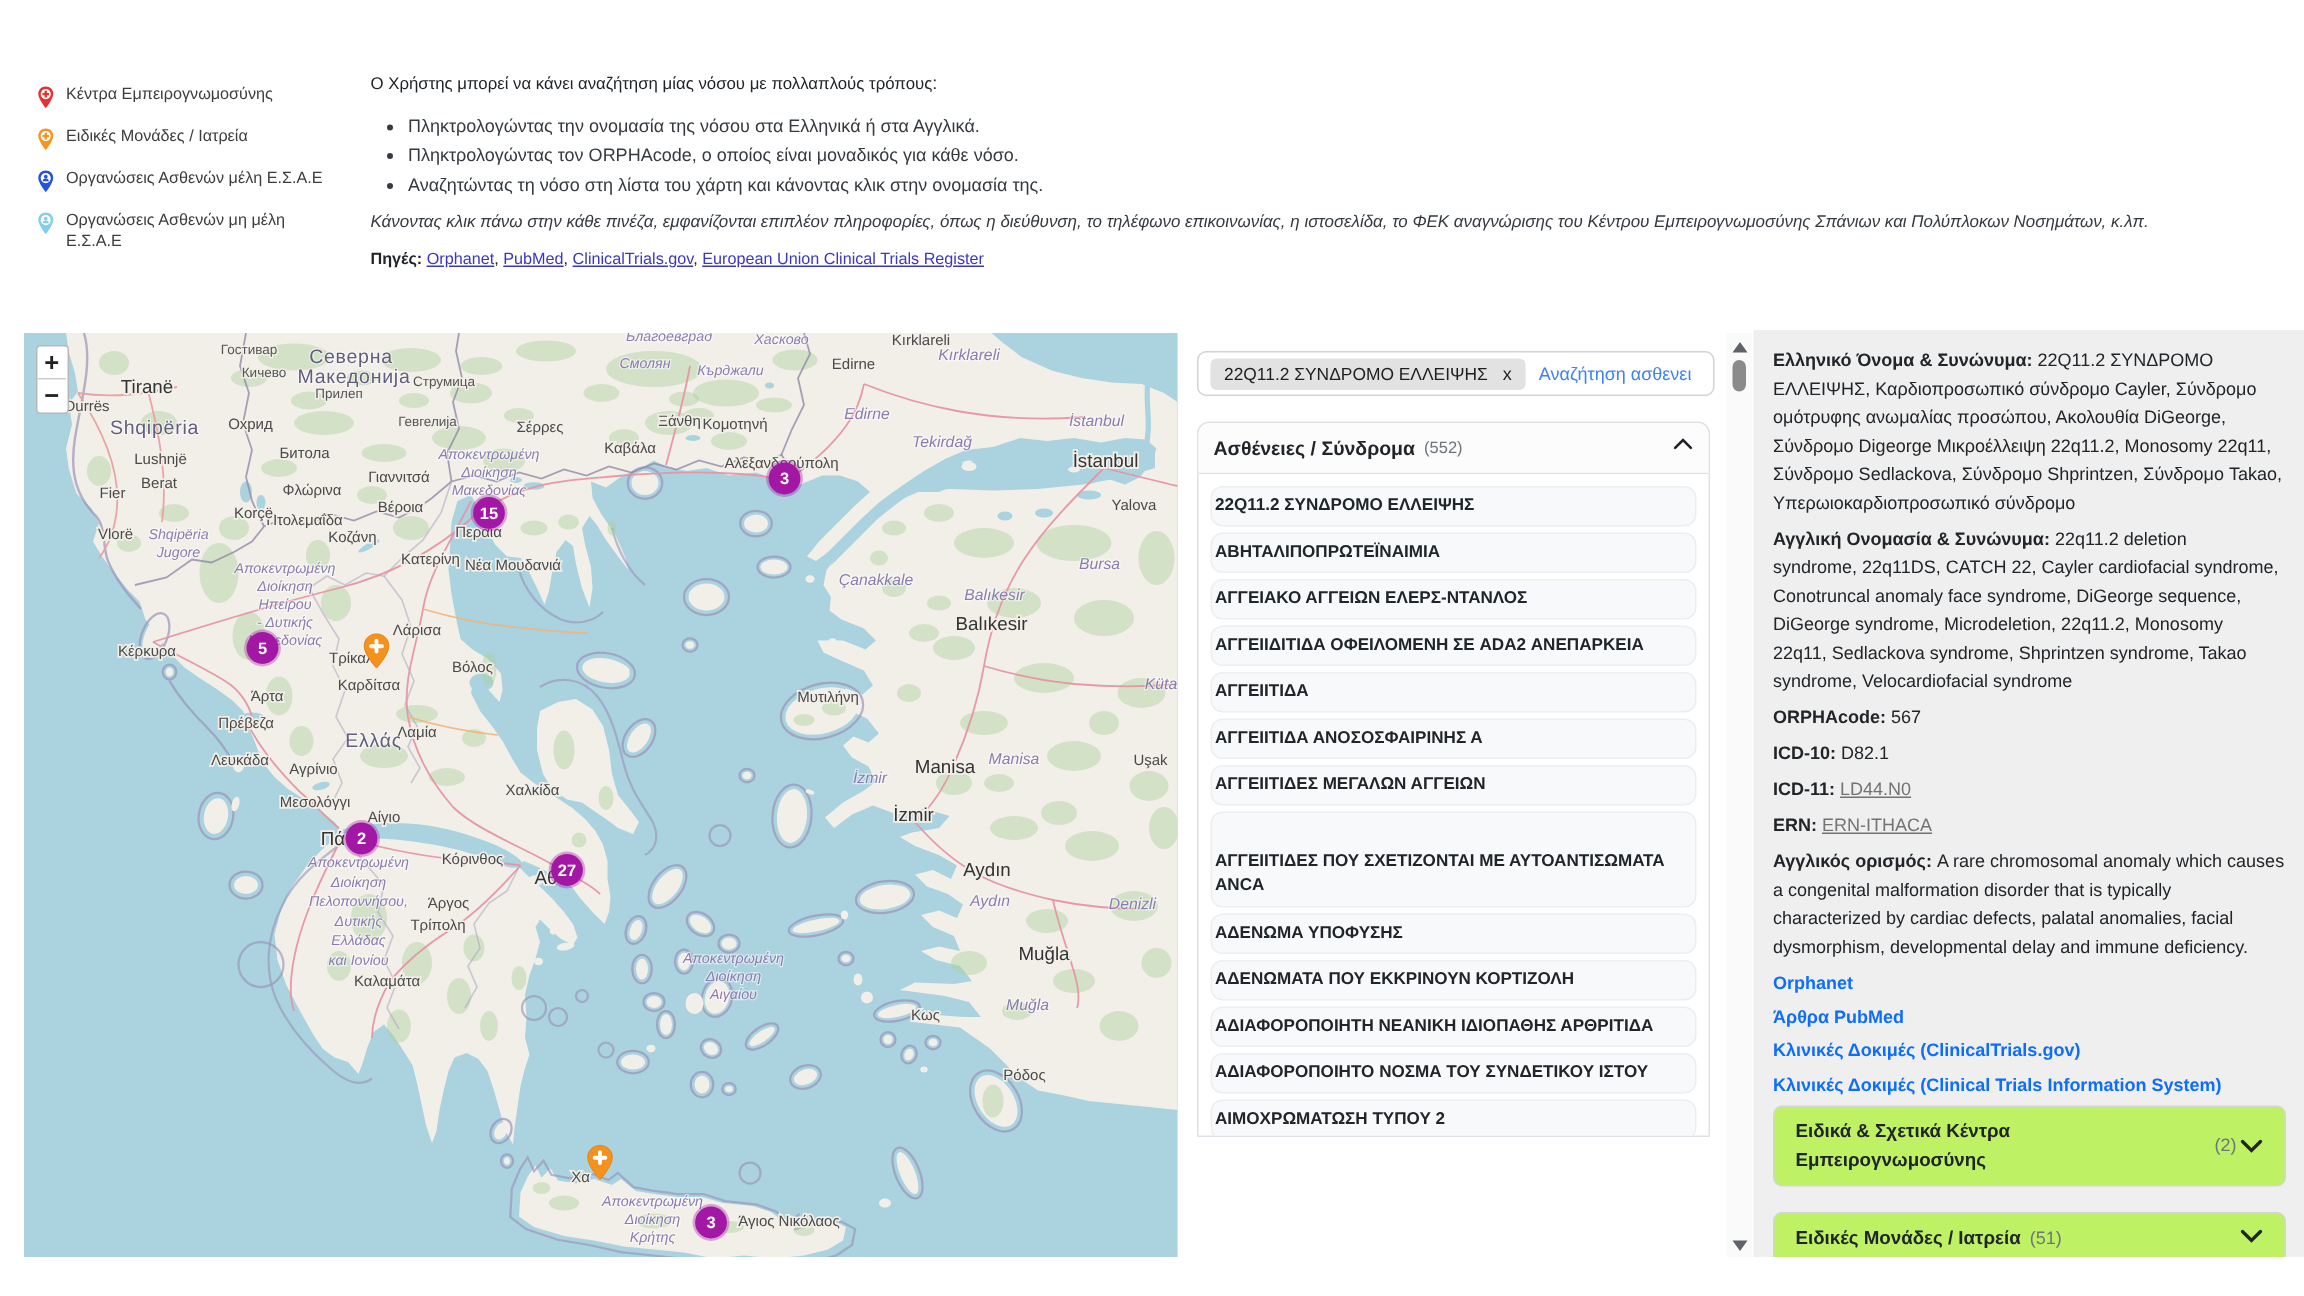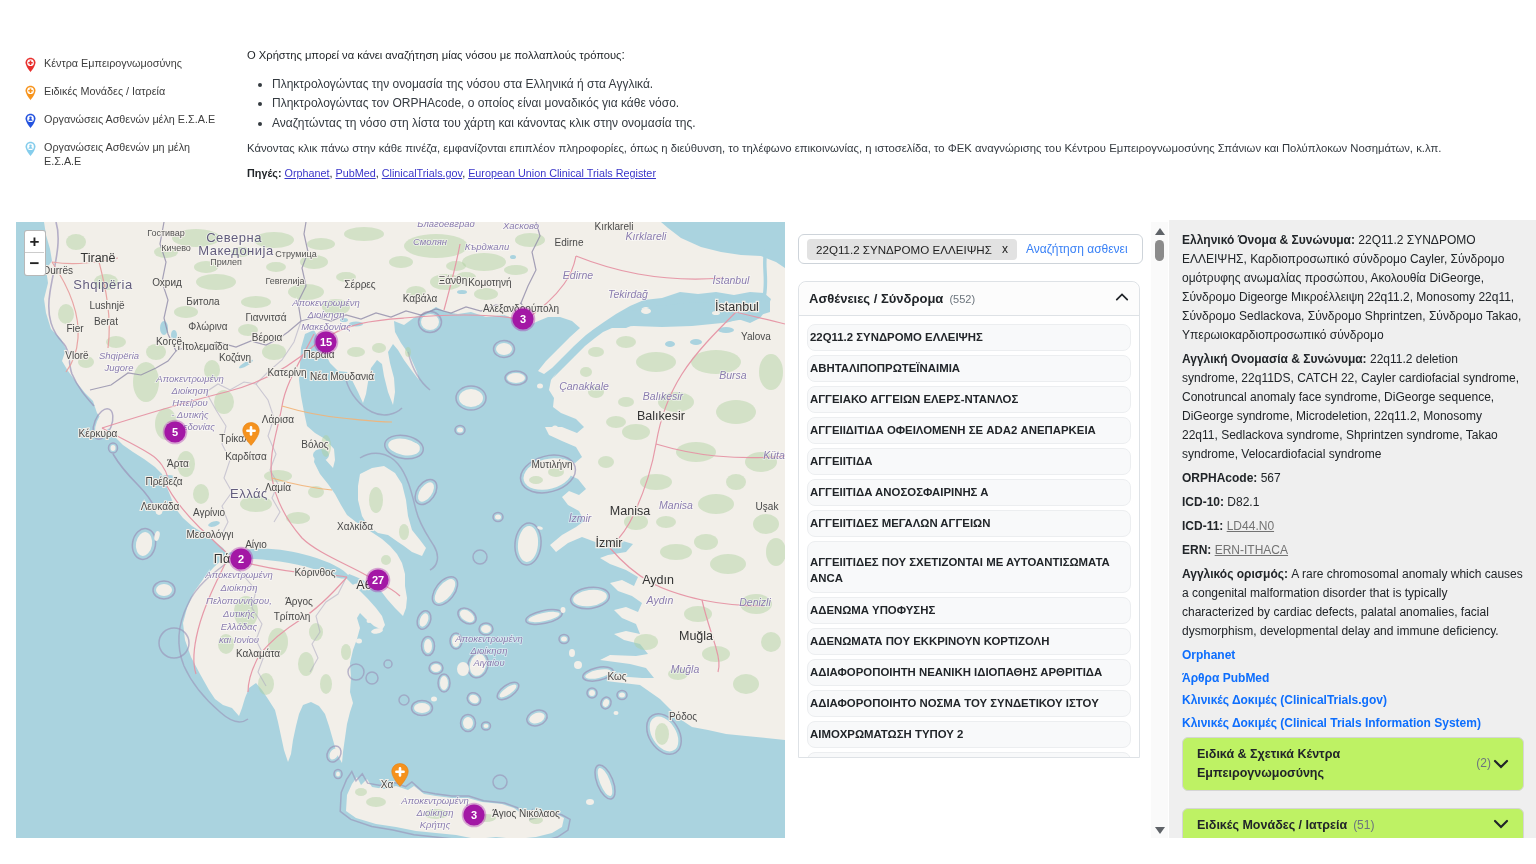--- a/index.html
+++ b/index.html
@@ -8,21 +8,21 @@
     font-family:"Liberation Sans", sans-serif; }
   
   .leg-item { position:absolute; left:25px; display:flex; gap:8px; align-items:flex-start;
     font-size:10.8px; color:#3d3d3d; line-height:14px; white-space:nowrap; }
   .leg-item svg { flex:0 0 auto; margin-top:1px; }
   
   #info { position:absolute; left:247px; top:48px; width:1290px; font-size:12px; color:#212529; }
   #info b.t { font-weight:normal; font-size:11.2px; }
   #info ul { margin:14.5px 0 0 25px; }
   #info li { margin-bottom:5.5px; color:#343a40; }
-  #info .para { margin-top:12.5px; color:#343a40; font-size:11.3px; white-space:nowrap; }
+  #info .para { margin-top:12.5px; color:#343a40; font-size:11.3px; white-space:nowrap;font-style:italic; }
   #info .src { margin-top:13px; font-size:10.8px; }
   #info a { color:#3a36c9; }
   
   #map { position:absolute; left:16px; top:222px; width:769px; height:616px; background:#aad3df; overflow:hidden; }
   #zoomctl { position:absolute; left:24px; top:230px; width:22px; border:1.5px solid rgba(0,0,0,.28);
     border-radius:3px; background:#fff; z-index:30; }
   #zoomctl div { width:19px; height:22px; line-height:21px; text-align:center; font-weight:bold;
     font-size:17px; color:#222; }
   #zoomctl div:first-child { border-bottom:1px solid #ccc; }
   
@@ -35,21 +35,21 @@
   #listwrap { position:absolute; left:798px; top:281px; width:342px; height:477px;
     border:1px solid #dee2e6; border-radius:8px 8px 0 0; background:#fff; overflow:hidden; }
   #listhead { height:34px; border-bottom:1px solid #dee2e6; background:#fcfcfc; display:flex;
     align-items:center; padding:0 10px; border-radius:8px 8px 0 0; }
   #listhead b { font-size:13px; color:#212529; }
   #listhead span.cnt { color:#6c757d; font-size:11px; margin-left:6px;text-align:right; }
   #listhead .chev { margin-left:auto; }
   .ditem { margin:0 8px 4px 8px; background:#f8f9fa; border:1px solid #eceef0; border-radius:8px;
     min-height:26px; line-height:25px; padding:0 8px 0 2px; font-size:11.4px; font-weight:bold; color:#212529;
     white-space:nowrap; overflow:hidden; }
-  .ditem.two { white-space:normal; line-height:16px; padding-top:12px; padding-bottom:6px; }
+  .ditem.two { white-space:normal; line-height:16px; padding-top:24px; padding-bottom:6px; }
   #items { padding-top:8px; }
   
   #sbar { position:absolute; left:1151px; top:222px; width:17px; height:616px; background:#fafafa; }
   #sbar .thumb { position:absolute; left:4px; top:18px; width:9px; height:21px; background:#8b8b8b; border-radius:4.5px; }
   #sbar .tri-up { position:absolute; left:3.5px; top:6px; width:0; height:0;
     border-left:5px solid transparent; border-right:5px solid transparent; border-bottom:7px solid #5f6368; }
   #sbar .tri-dn { position:absolute; left:3.5px; bottom:4px; width:0; height:0;
     border-left:5px solid transparent; border-right:5px solid transparent; border-top:7px solid #5f6368; }
   
   #rpanel { position:absolute; left:1169px; top:220px; width:367px; height:618px; background:#efefef;

